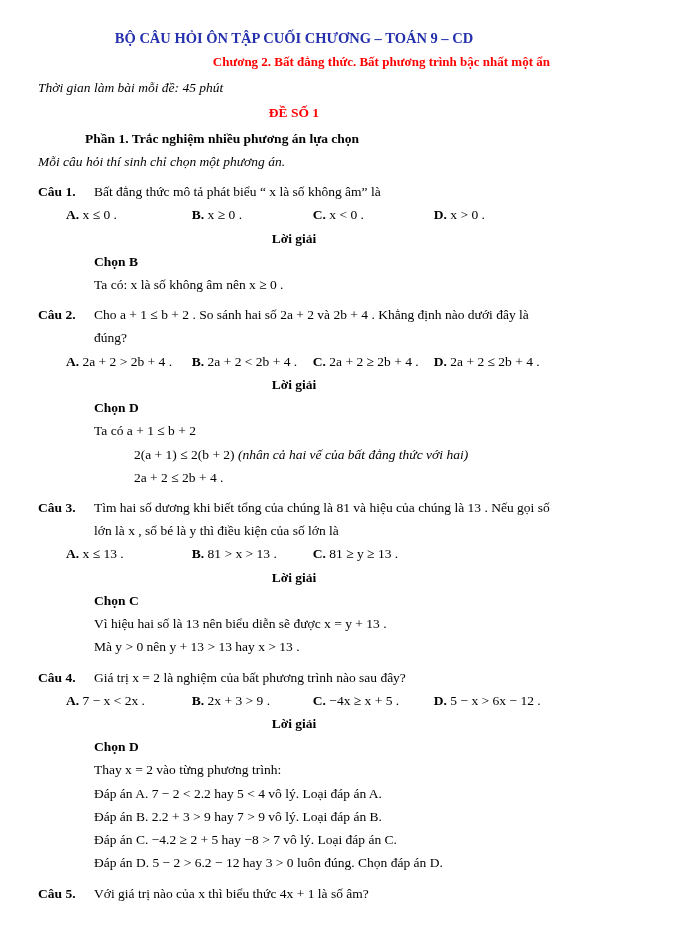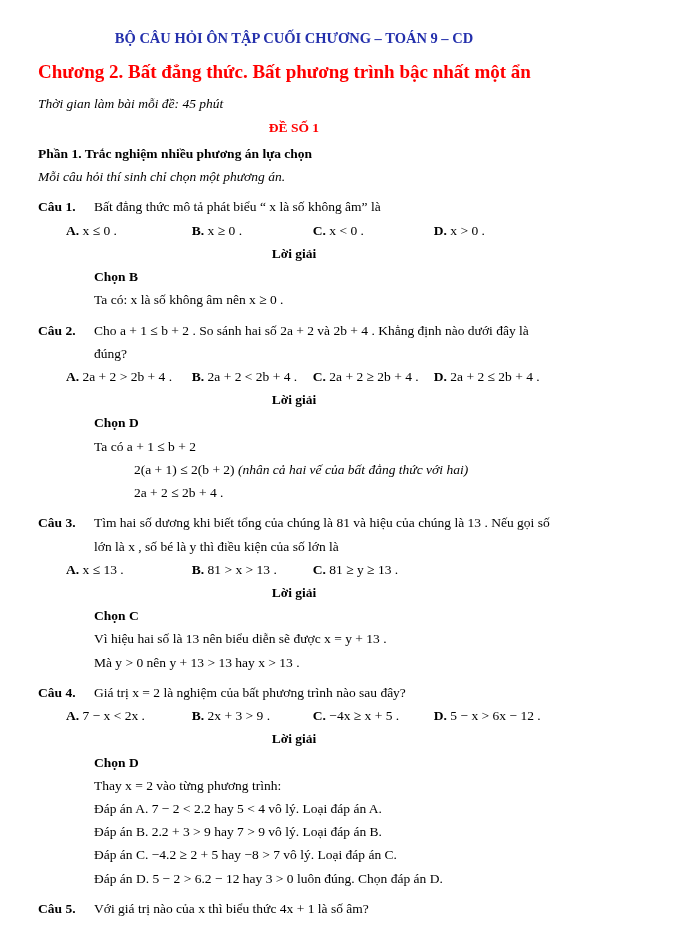--- a/index.html
+++ b/index.html
@@ -4,24 +4,24 @@
 <style>
   html, body { margin:0; padding:0; background:#ffffff; }
   .page {
     width:588px; min-height:926px; box-sizing:border-box;
     padding:26px 38px 8px 38px;
     font-family:"Liberation Serif", serif;
     font-size:13.5px; color:#000; line-height:1.72;
     background:#ffffff;
   }
   .title   { text-align:center; font-weight:bold; color:#2430AC; font-size:14.5px; }
-  .subtitle{ text-align:left; font-weight:bold; color:#FF0000; font-size:19px; margin-top:5px; }
+  .subtitle{ text-align:right; font-weight:bold; color:#FF0000; font-size:13px; }
   .time    { font-style:italic; margin-top:3px; }
   .exam-no { text-align:center; font-weight:bold; color:#FF0000; margin-top:1px; }
-  .part-heading { font-weight:bold; margin-top:3px; }
+  .part-heading { font-weight:bold; margin-top:3px;margin-left:47px; }
   .part-note    { font-style:italic; }
   .question { margin-top:7px; }
   .q-row  { display:flex; }
   .q-num  { flex:0 0 56px; font-weight:bold; }
   .q-text { flex:1; }
   .options { display:flex; margin-left:28px; }
   .opt { box-sizing:border-box; padding-right:6px; }
   .opt-a { flex:0 0 26%; } .opt-b { flex:0 0 25%; }
   .opt-c { flex:0 0 25%;font-family:Liberation Serif, serif; } .opt-d { flex:0 0 24%; }
   .opt b { font-weight:bold; }

